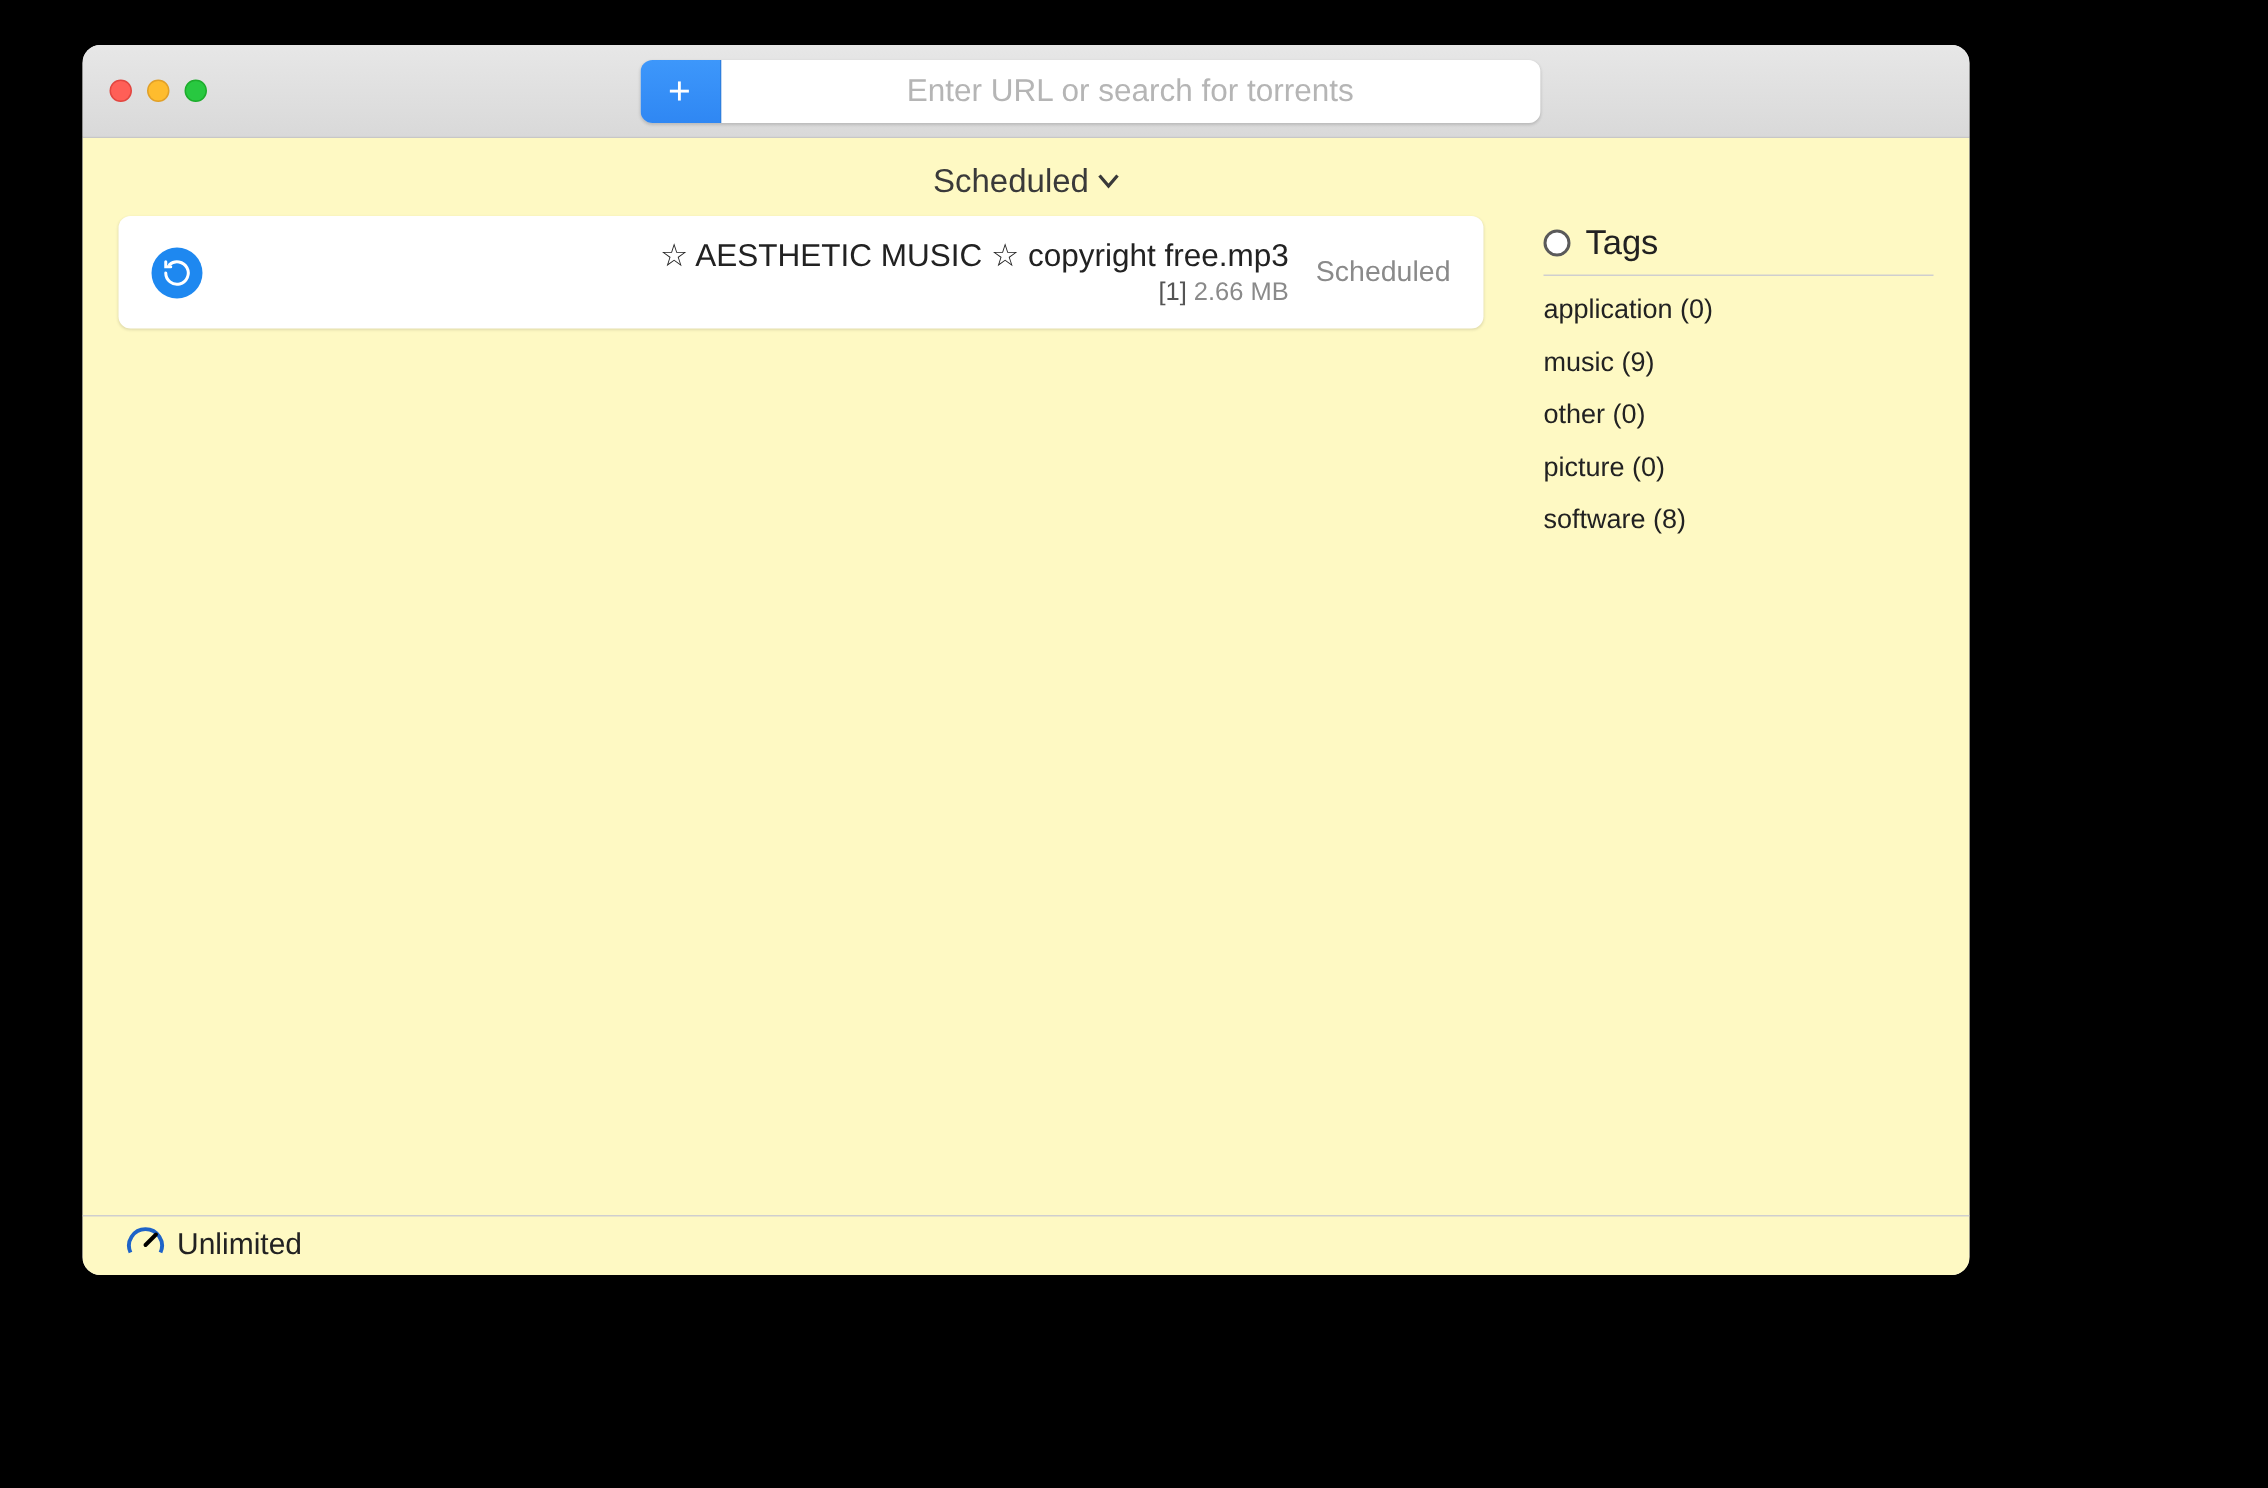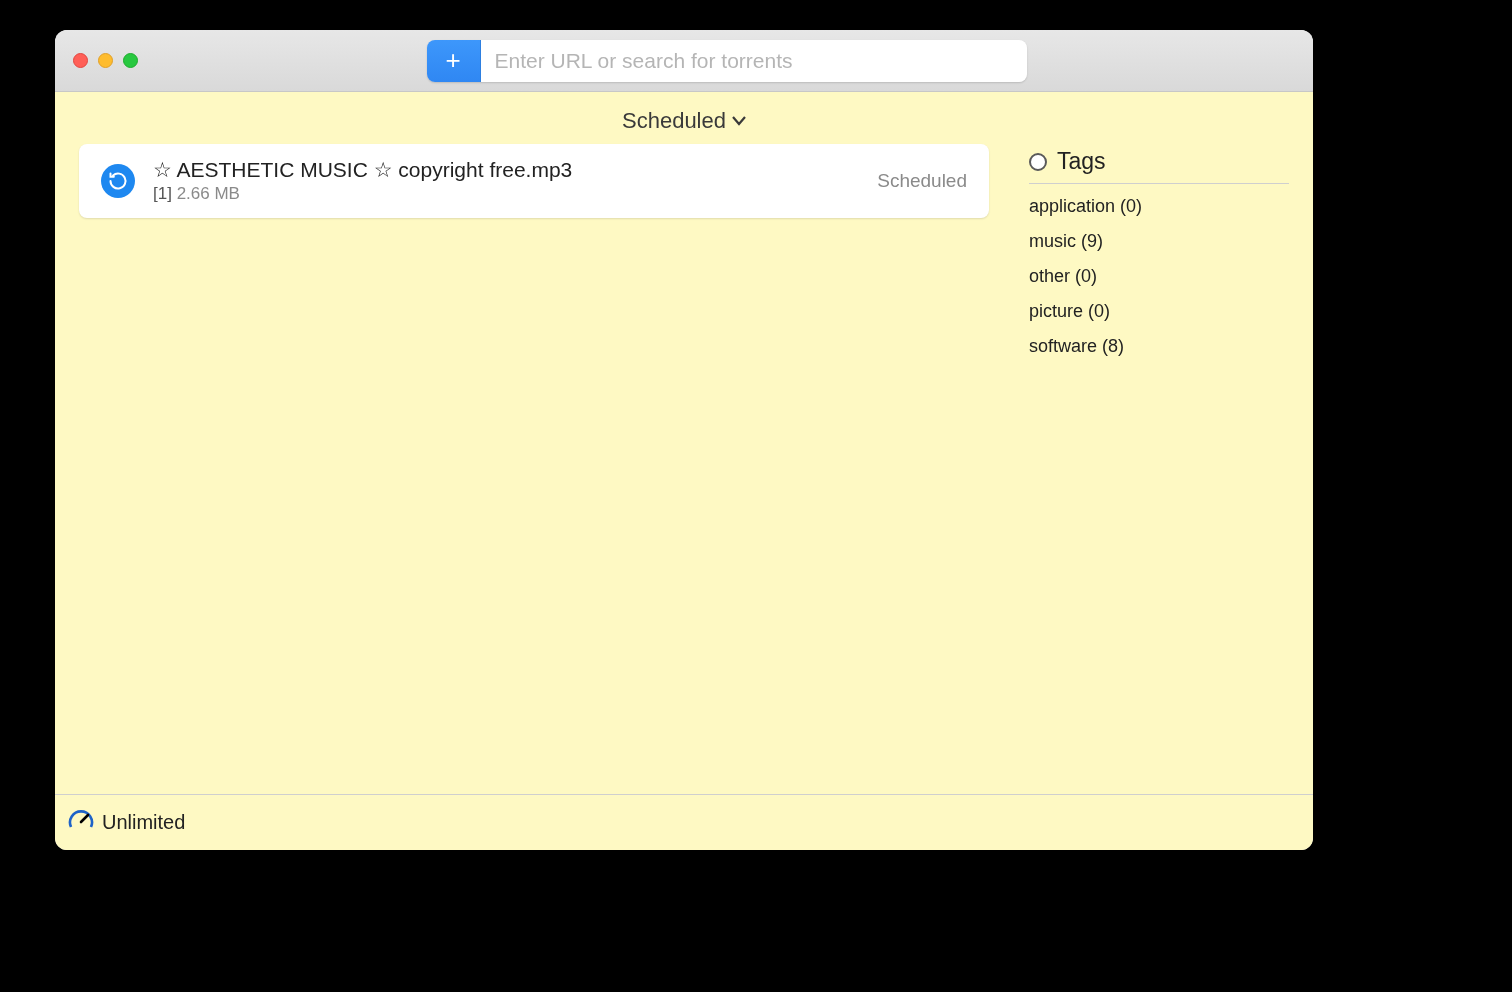--- a/index.html
+++ b/index.html
@@ -60,20 +60,21 @@
     cursor:pointer;
   }
   .search-input{
     flex:1;
     border:none;
     outline:none;
     background:#fff;
     font-size:21px;
     padding: 12px 14px;
     color:#333;
+    text-align:center;
   }
   .search-input::placeholder{color:#b5b5b5;}
   .body{
     flex:1;
     display:flex;
     flex-direction:column;
     background:#fef9c3;
     position:relative;
   }
   .filter-row{
@@ -84,21 +85,21 @@
     gap:6px;
     cursor:pointer;
   }
   .chev{font-size:14px;}
   .content{
     flex:1;
     display:flex;
     padding: 0 24px 0 24px;
     gap: 40px;
   }
-  .list-col{ flex:1; }
+  .list-col{ flex:1;text-align:right; }
   .card{
     background:#fff;
     border-radius:8px;
     box-shadow: 0 1px 2px rgba(0,0,0,0.12);
     display:flex;
     align-items:center;
     padding:14px 22px;
     gap:18px;
   }
   .card-icon{
@@ -125,23 +126,23 @@
     margin-bottom:12px;
   }
   .radio{
     width:18px;height:18px;border-radius:50%;
     border:2px solid #5a5a5a; background:#fff;
   }
   .taglist{display:flex;flex-direction:column;gap:14px;}
   .tagitem{font-size:18px;color:#222;cursor:pointer;}
   .footer{
     border-top:1px solid #cfcfcf;
-    height:56px;
+    height:40px;
     display:flex; align-items:center;
-    padding:0 13px;
+    padding:0 29px;
     gap:8px;
     font-size:20px;color:#222;
   }
 </style>
 </head>
 <body>
 
 <div class="window">
   <div class="titlebar">
     <div class="traffic">

